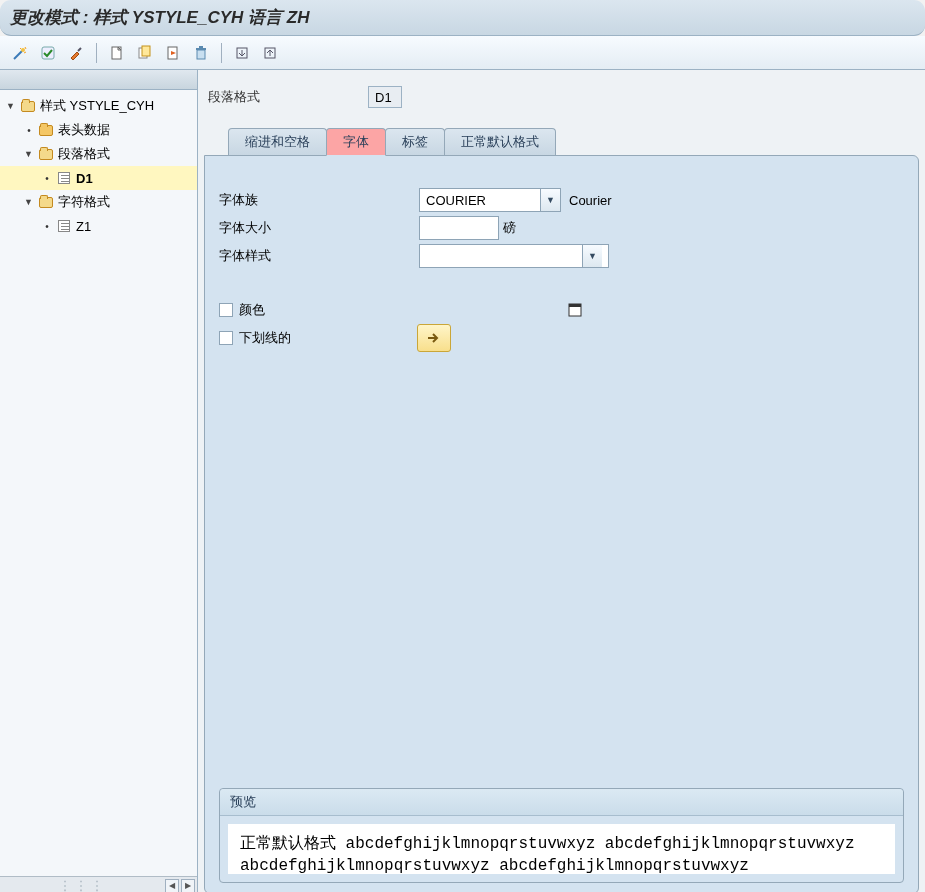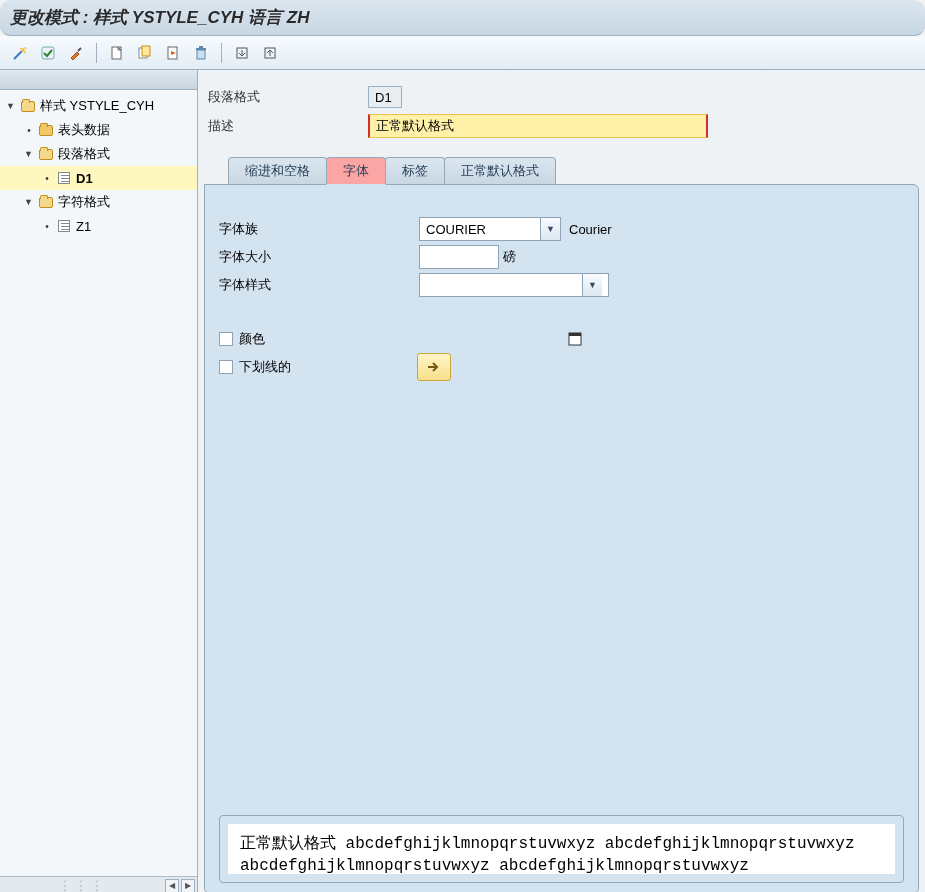--- a/index.html
+++ b/index.html
@@ -380,24 +380,20 @@
       <div class="scroll-btn">▶</div>
     </div>
   </div>
 
   <div class="right-panel">
     <div class="form-top">
       <div class="form-row">
         <span class="form-label">段落格式</span>
         <span class="ro-field">D1</span>
       </div>
-      <div class="form-row">
-        <span class="form-label">描述</span>
-        <span class="hl-field">正常默认格式</span>
-      </div>
     </div>
 
     <div class="tabstrip">
       <div class="tab">缩进和空格</div>
       <div class="tab active">字体</div>
       <div class="tab">标签</div>
       <div class="tab">正常默认格式</div>
     </div>
 
     <div class="tab-body">
@@ -438,17 +434,18 @@
         <span class="icon-btn">
           <svg width="16" height="14">
               <path d="M2 7 L10 7 M7 3 L11 7 L7 11" stroke="#7a5a10" stroke-width="2" fill="none"></path>
             </svg>
         </span>
       </div>
 
       <div class="spacer"></div>
 
       <div class="preview-box">
+        <div class="preview-head">预览</div>
         <div class="preview-body">正常默认格式 abcdefghijklmnopqrstuvwxyz abcdefghijklmnopqrstuvwxyz abcdefghijklmnopqrstuvwxyz abcdefghijklmnopqrstuvwxyz</div>
       </div>
     </div>
   </div>
 </div>
 
 </body></html>

